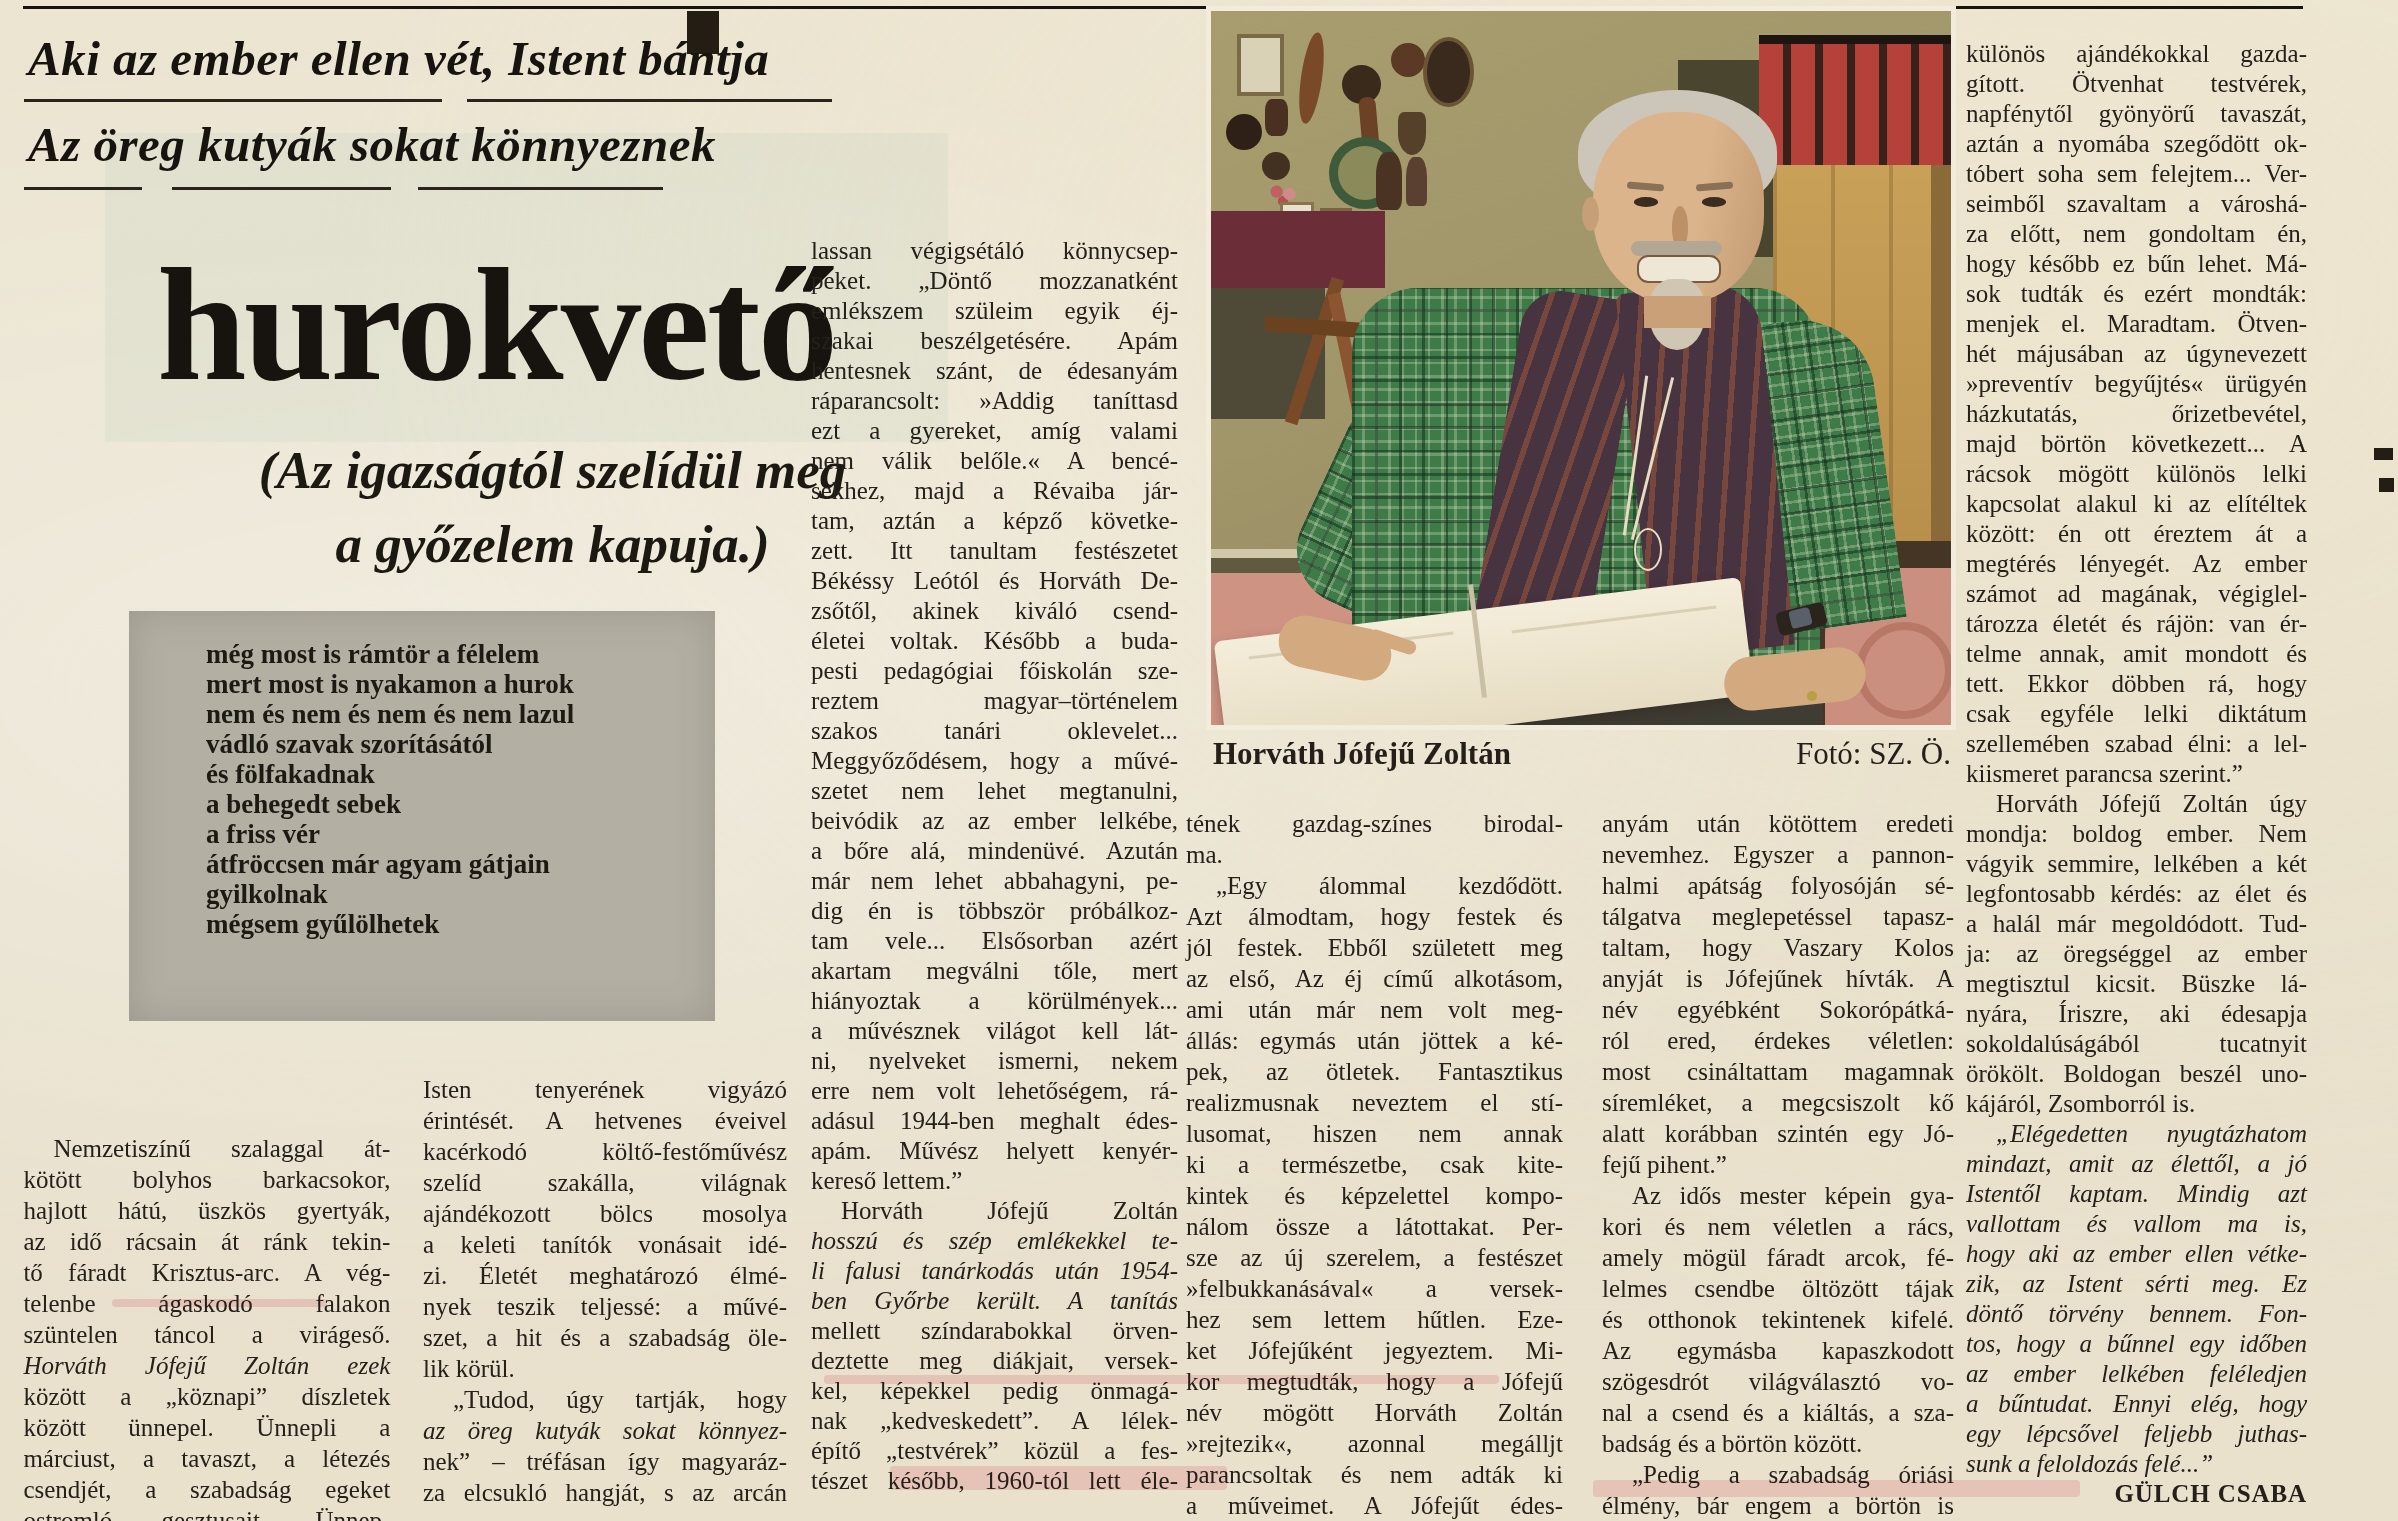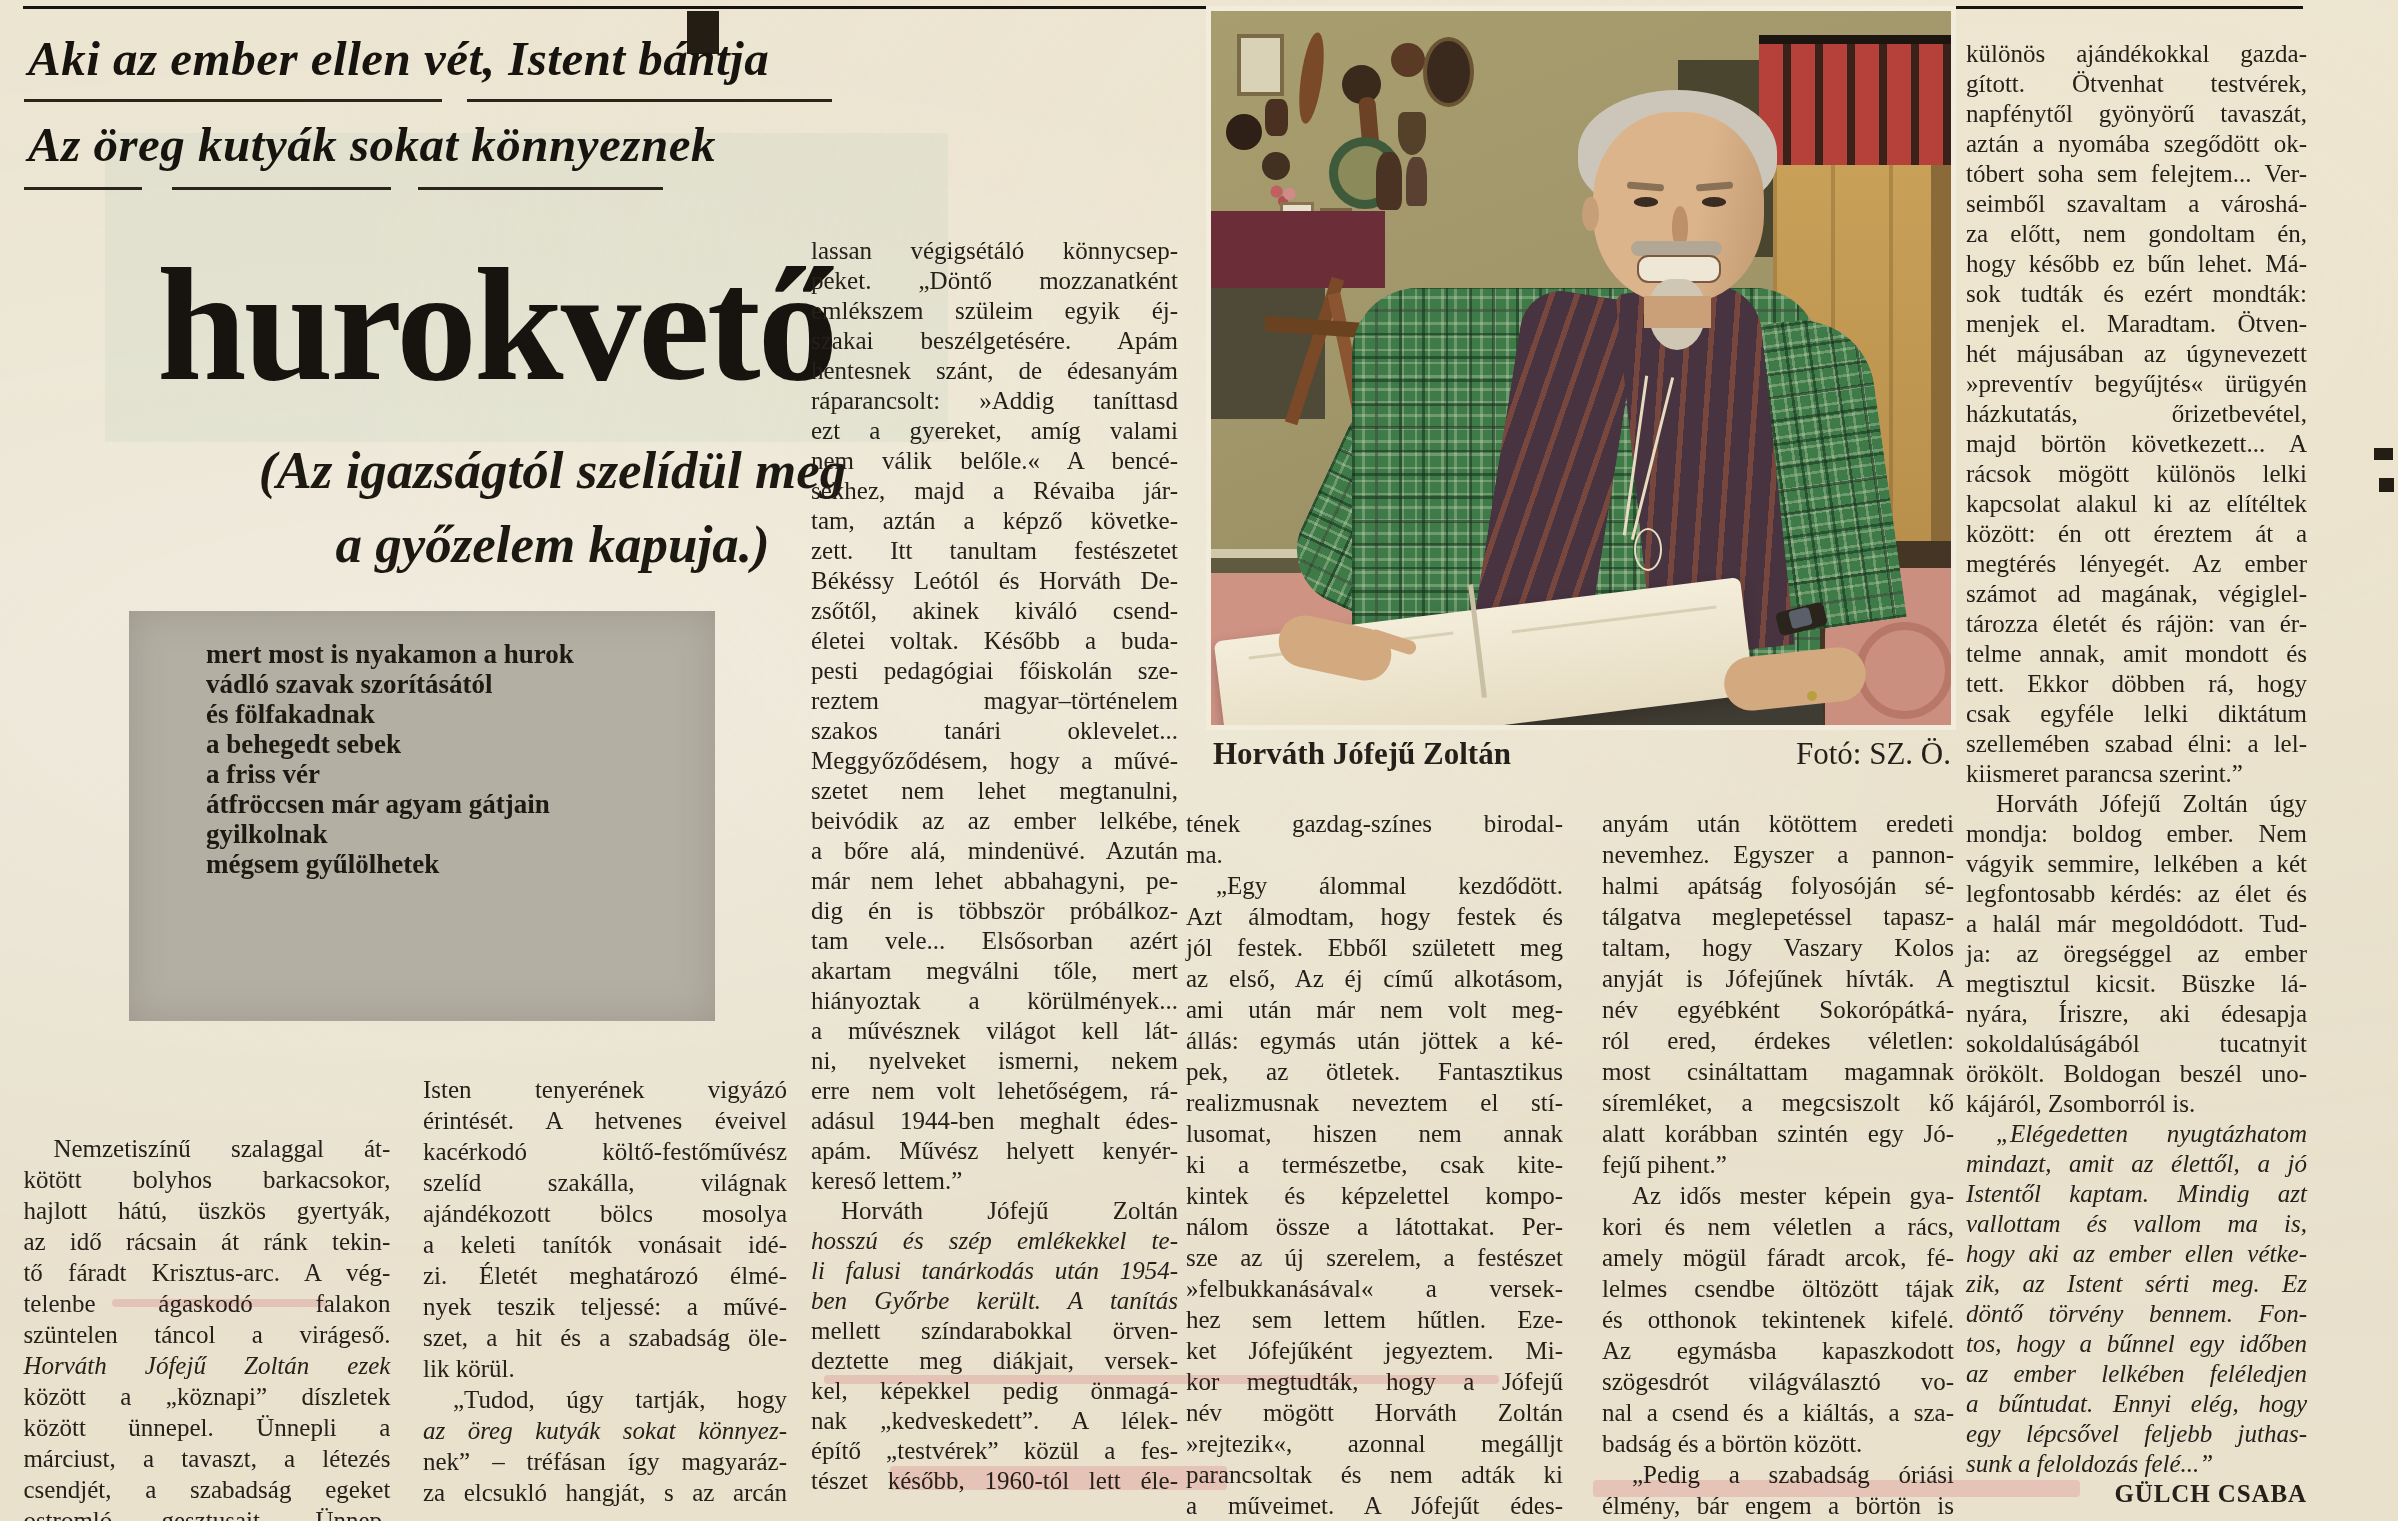--- a/index.html
+++ b/index.html
@@ -102,21 +102,23 @@
 <div class="thin abs" style="left:418px;top:187px;width:245px;"></div>
 
 <h1 class="bigtitle" style="left:157px;top:245px;margin:0;">hurokvető</h1>
 <div class="subtitle" style="left:131px;top:433px;width:843px;">
   <div>(Az igazságtól szelídül meg</div>
   <div>a győzelem kapuja.)</div>
 </div>
 
 <div class="poembox">
   <div class="poem">
+      <div class="ln l">még most is rámtör a félelem</div>
       <div class="ln l">mert most is nyakamon a hurok</div>
+      <div class="ln l">nem és nem és nem és nem lazul</div>
       <div class="ln l">vádló szavak szorításától</div>
       <div class="ln l">és fölfakadnak</div>
       <div class="ln l">a behegedt sebek</div>
       <div class="ln l">a friss vér</div>
       <div class="ln l">átfröccsen már agyam gátjain</div>
       <div class="ln l">gyilkolnak</div>
       <div class="ln l">mégsem gyűlölhetek</div>
     </div>
 </div>
 

